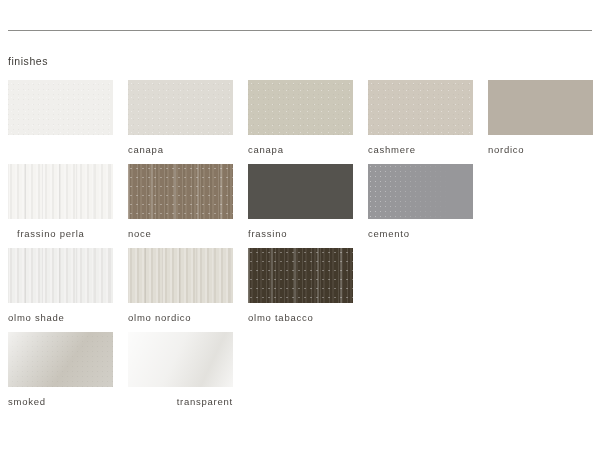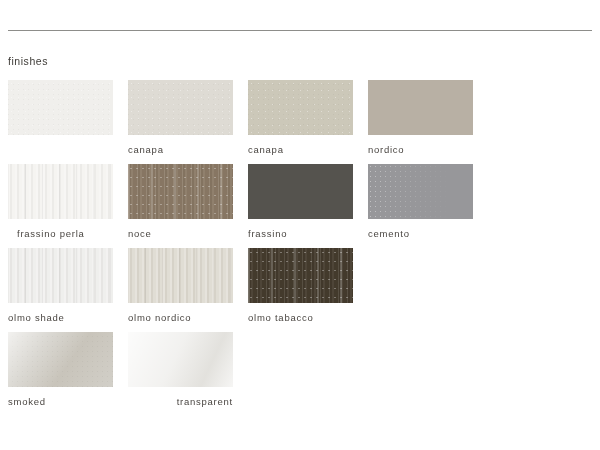--- a/index.html
+++ b/index.html
@@ -202,20 +202,24 @@
         </div>
         <div class="cell">
           <div class="swatch tex-speck" style="background-color: rgb(222, 219, 212);"></div>
           <div class="swatch-label" style="color: rgb(74, 70, 66);">canapa</div>
         </div>
         <div class="cell">
           <div class="swatch tex-speck" style="background-color: rgb(204, 200, 185);"></div>
           <div class="swatch-label" style="color: rgb(74, 70, 66);">canapa</div>
         </div>
         <div class="cell">
+          <div class="swatch tex-speck" style="background-color: rgb(207, 200, 188);"></div>
+          <div class="swatch-label" style="color: rgb(74, 70, 66);">cashmere</div>
+        </div>
+        <div class="cell">
           <div class="swatch tex-dots-top" style="background-color: rgb(184, 176, 164);"></div>
           <div class="swatch-label" style="color: rgb(74, 70, 66);">nordico</div>
         </div>
       </div>
       <div class="row">
         <div class="cell">
           <div class="swatch tex-wood-fine" style="background-color: rgb(244, 243, 240);"></div>
           <div class="swatch-label" style="color: rgb(74, 70, 66); padding-left: 9px;">frassino perla</div>
         </div>
         <div class="cell">

